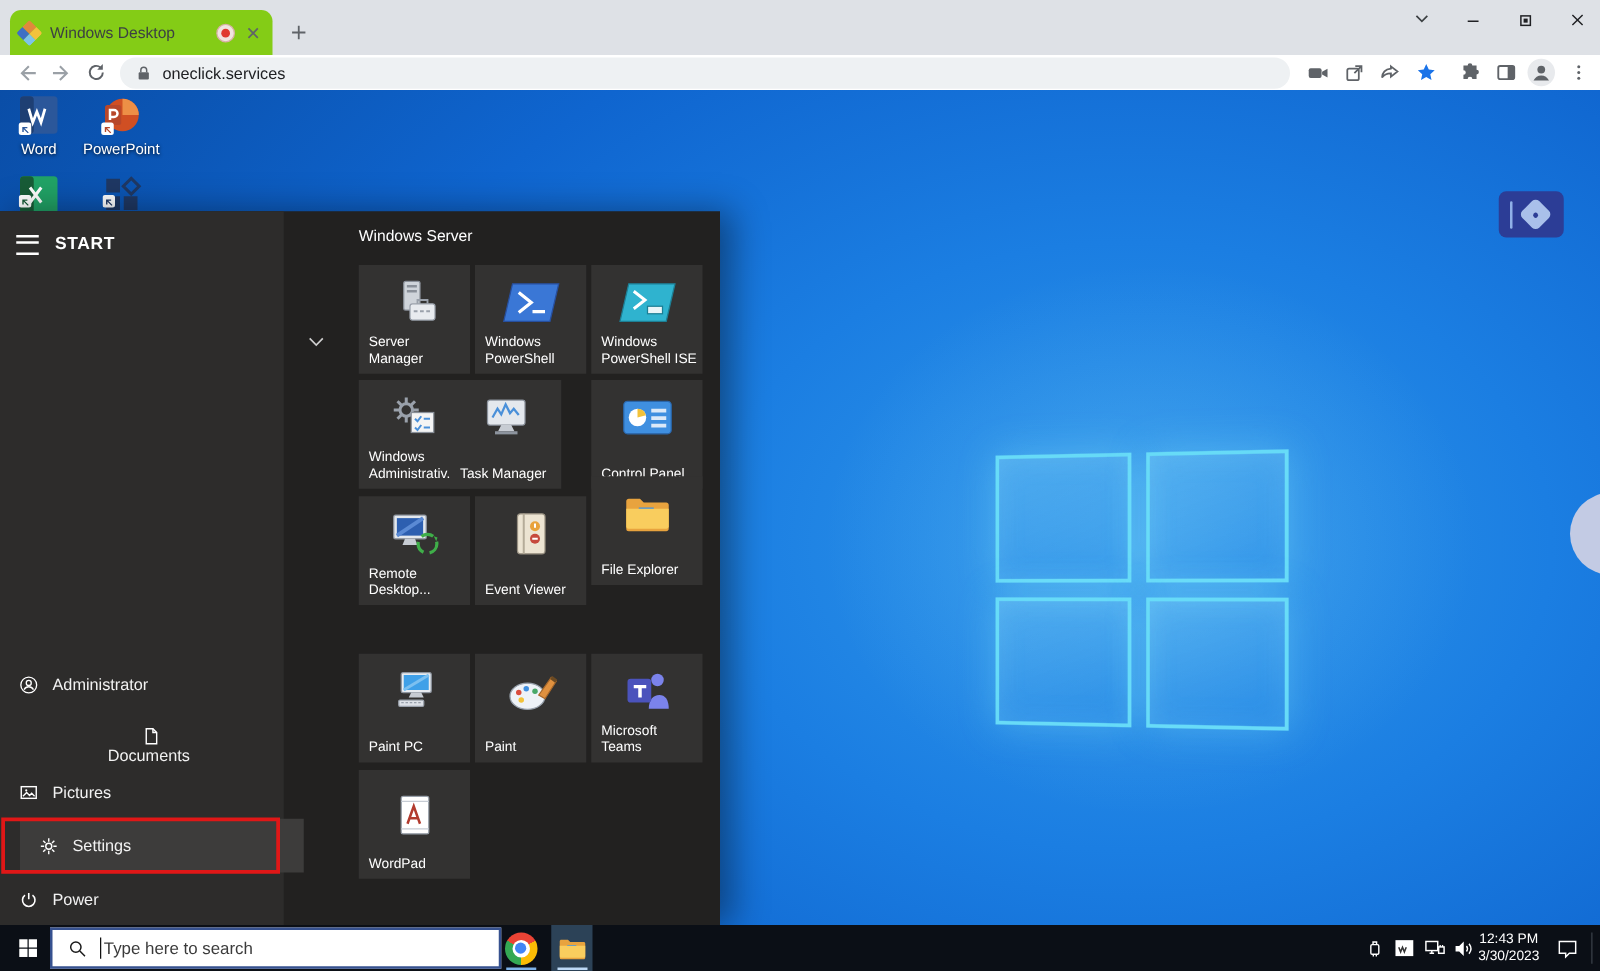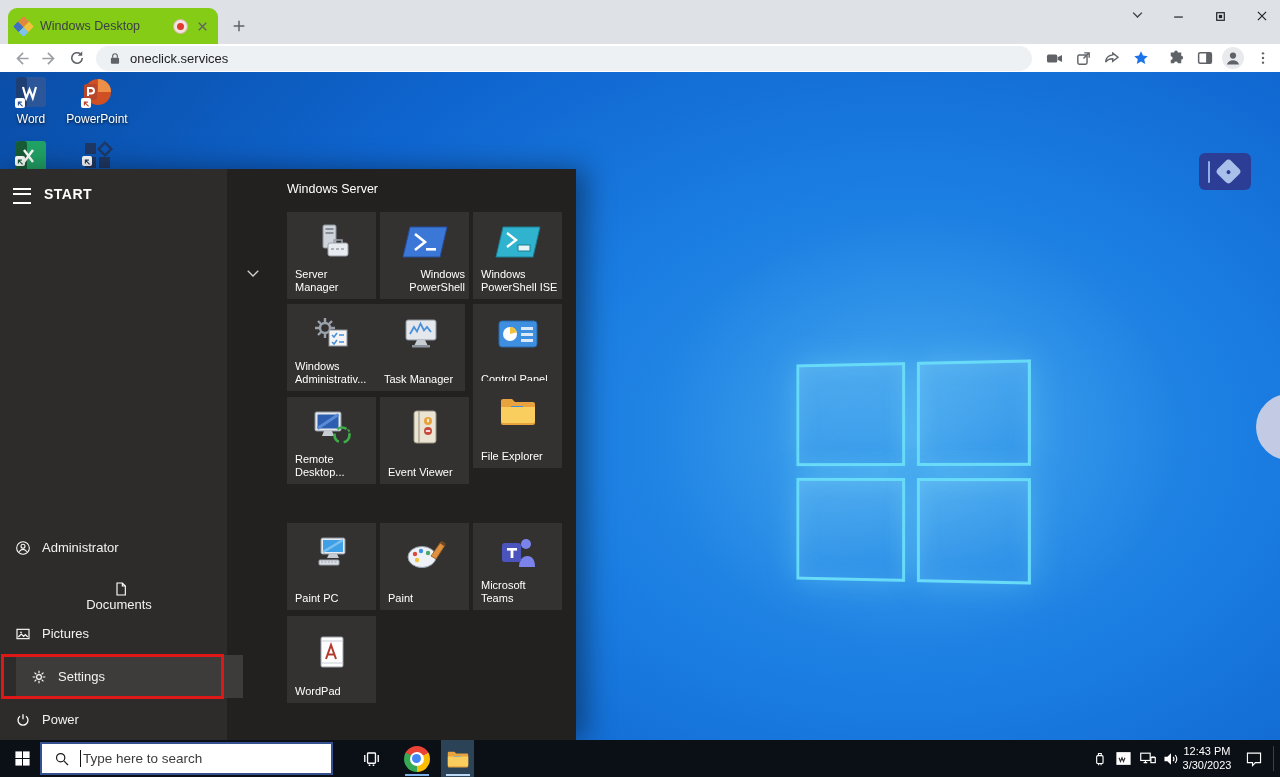--- a/index.html
+++ b/index.html
@@ -63,21 +63,21 @@
   .gutter-chevron{position:absolute;left:244px;top:95px;width:18px;height:18px;}
   .grouptitle{position:absolute;left:287px;top:13px;color:#fff;font-size:12.5px;}
   .tile{position:absolute;width:89px;height:87px;background:#333231;box-sizing:border-box;}
   .tile .tlbl{position:absolute;left:8px;bottom:5px;right:4px;color:#fff;font-size:11px;line-height:13px;}
   .tile .tic{position:absolute;left:50%;top:34%;transform:translate(-50%,-50%);}
   .tile .tic2{top:42%;}
 
   
   .taskbar{position:absolute;left:0;top:740px;width:1280px;height:37px;background:var(--taskbar_bg,#0b0f16);}
   .tbbtn{position:absolute;top:0;height:37px;display:flex;align-items:center;justify-content:center;}
-  .searchbox{position:absolute;left:40px;top:2px;width:293px;height:33px;background:#fff;
+  .searchbox{position:absolute;left:40px;top:2px;width:361px;height:33px;background:#fff;
     border:2px solid var(--search_border,#36518f);box-sizing:border-box;display:flex;align-items:center;}
   .searchbox .caret{width:1px;height:17px;background:#111;margin-left:10px;}
   .searchbox .ph{font-size:13.5px;color:#3b3b3b;margin-left:2px;}
   .chrome-ball{width:26px;height:26px;border-radius:50%;position:relative;
     background:conic-gradient(from -60deg,#ea4335 0 120deg,#fbbc05 120deg 240deg,#34a853 240deg 360deg);}
   .chrome-ball:before{content:"";position:absolute;left:6px;top:6px;width:14px;height:14px;border-radius:50%;background:#fff;}
   .chrome-ball:after{content:"";position:absolute;left:8.5px;top:8.5px;width:9px;height:9px;border-radius:50%;background:#4285f4;}
   .underline{position:absolute;bottom:1px;left:50%;transform:translateX(-50%);width:24px;height:2px;background:var(--underline_blue,#7fb2e8);}
   .clock{position:absolute;left:1180px;top:0;width:54px;height:37px;display:flex;flex-direction:column;
     align-items:center;justify-content:center;color:#fff;font-size:11px;line-height:13.5px;}
@@ -353,21 +353,21 @@
             <rect x="12" y="3" width="13" height="23" rx="1.5" fill="#cfd4da" stroke="#8a9099"></rect>
             <rect x="14.5" y="6" width="8" height="2" fill="#8a9099"></rect>
             <rect x="14.5" y="10" width="8" height="2" fill="#8a9099"></rect>
             <rect x="17" y="21" width="20" height="13" rx="2" fill="#e8ebef" stroke="#9aa1ab"></rect>
             <path d="M23 21v-3h8v3" fill="none" stroke="#9aa1ab" stroke-width="1.5"></path>
             <path d="M20 27h14" stroke="#9aa1ab" stroke-width="1.5" stroke-dasharray="3 2"></path>
           </svg>
       </span>
       <span class="tlbl">Server Manager</span>
     </div>
-    <div class="tile" style="left:380px;top:43px;text-align:right;">
+    <div class="tile" style="left:380px;top:43px;">
       <span class="tic">
         <svg width="46" height="32" viewBox="0 0 46 32">
             <path d="M8 1h37l-7 30H1z" fill="#3a77d6" stroke="#274f9e"></path>
             <path d="M13 8l10 8-10 8" stroke="#fff" stroke-width="2.6" fill="none"></path>
             <rect x="24" y="22" width="10" height="2.6" fill="#fff"></rect>
           </svg>
       </span>
       <span class="tlbl">Windows PowerShell</span>
     </div>
     <div class="tile" style="left:473px;top:43px;">
@@ -387,21 +387,21 @@
             <g stroke="#9aa1ab" stroke-width="2.4">
               <circle cx="13" cy="12" r="5" fill="none"></circle>
               <path d="M13 2v5M13 17v5M3 12h5M18 12h5M6 5l3.5 3.5M16.5 15.5L20 19M20 5l-3.5 3.5M9.5 15.5L6 19"></path>
             </g>
             <rect x="17" y="14" width="18" height="16" fill="#f4f4f4" stroke="#8a9099"></rect>
             <path d="M20 19l2 2 3-4M27 19h5M20 26l2 2 3-4M27 26h5" stroke="#4a90d9" stroke-width="1.6" fill="none"></path>
           </svg>
       </span>
       <span class="tlbl">Windows Administrativ...</span>
     </div>
-    <div class="tile" style="left:376px;top:135px;">
+    <div class="tile" style="left:360px;top:135px;">
       <span class="tic">
         <svg width="42" height="36" viewBox="0 0 42 36">
             <rect x="6" y="4" width="30" height="20" rx="2" fill="#e4e8ed" stroke="#8d949e"></rect>
             <path d="M10 18l4-7 3 4.5 3.5-8 3.5 7 3-3.5 4 5" stroke="#4a90d9" stroke-width="1.8" fill="none"></path>
             <path d="M17 24l-2.5 5h13L25 24" fill="#c7ccd3"></path>
             <rect x="12" y="29" width="18" height="2.5" fill="#8d949e"></rect>
           </svg>
       </span>
       <span class="tlbl">Task Manager</span>
     </div>

